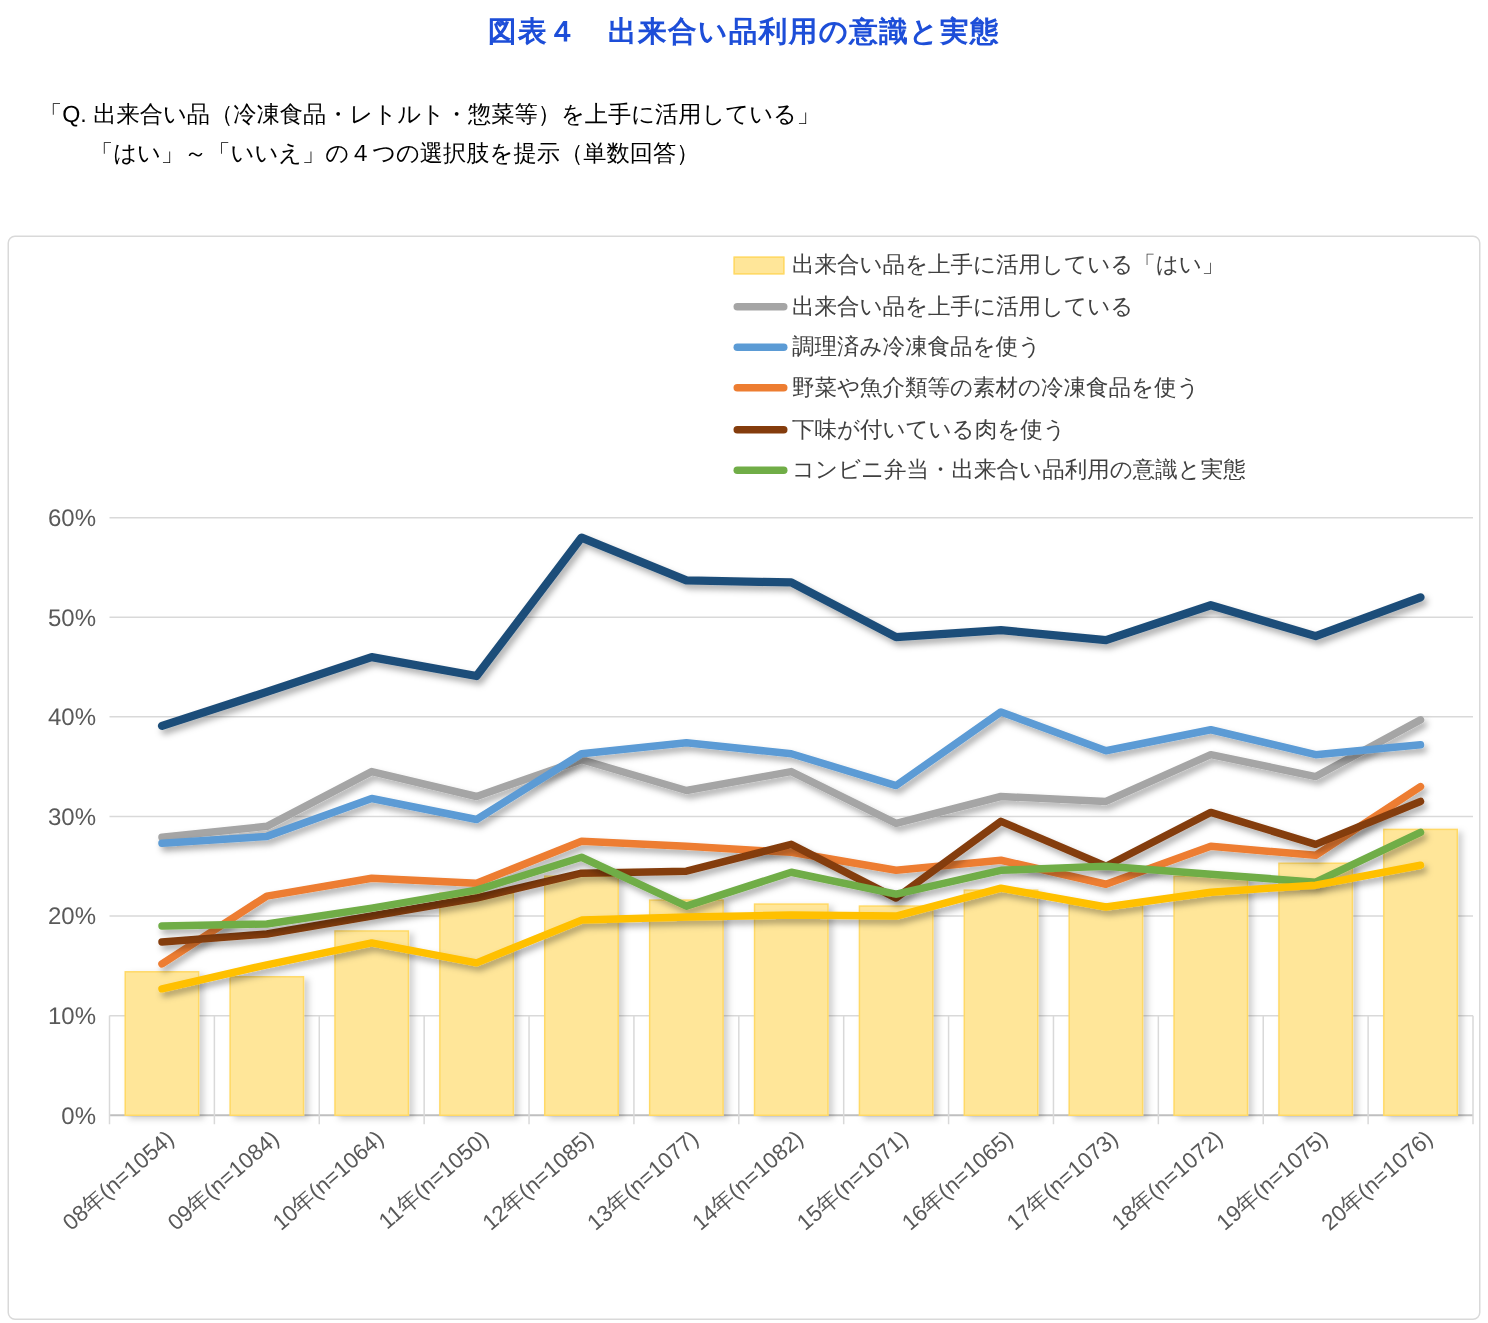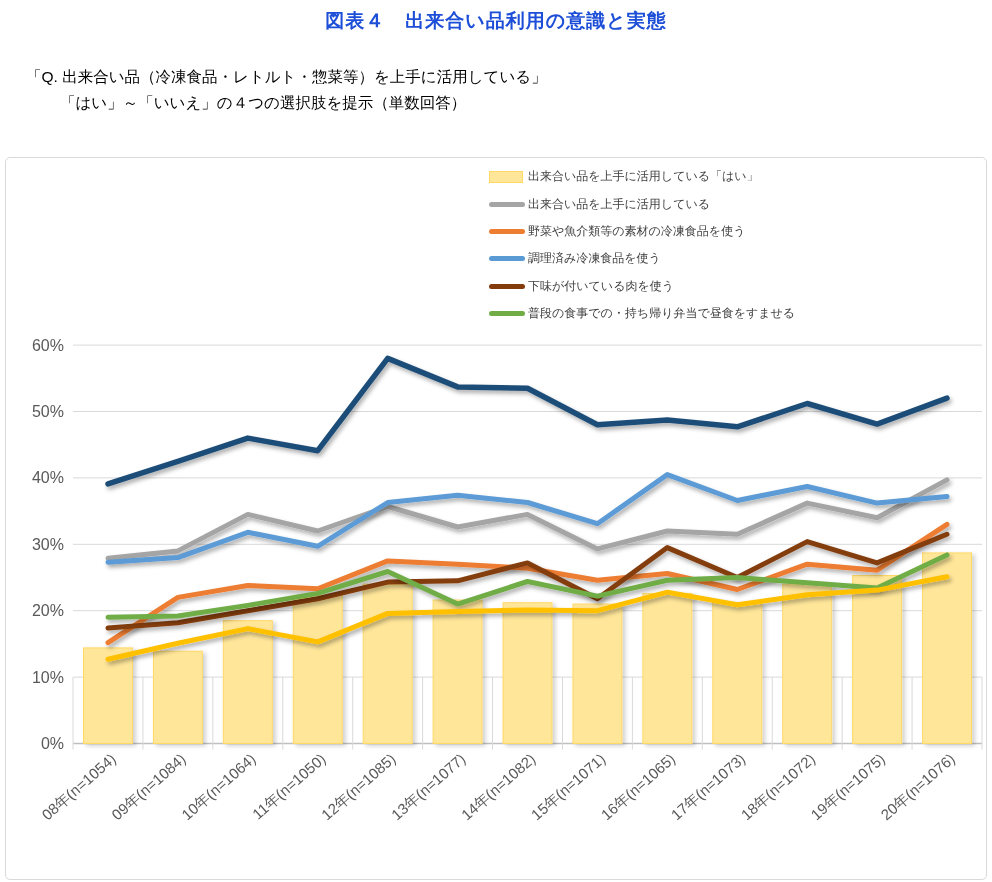--- a/index.html
+++ b/index.html
@@ -32,21 +32,21 @@
     display:flex;align-items:center;height:27.4px;white-space:nowrap;
   }
   .legend-row .swatch-line{
     width:36px;height:5px;border-radius:3px;margin-right:3px;flex:0 0 auto;
   }
   .legend-row .swatch-bar{
     width:34px;height:12px;margin-right:5px;flex:0 0 auto;
     border:1px solid #ffd966;box-sizing:border-box;
   }
   .legend-row .legend-label{
-    font-size:12px;color:#404040;font-family:Liberation Mono, monospace;
+    font-size:15px;color:#404040;font-family:Liberation Mono, monospace;
   }
   svg text{font-family:"Liberation Sans","DejaVu Sans",sans-serif;}
 </style>
 </head>
 <body>
 
 <div class="page-title">図表４　出来合い品利用の意識と実態</div>
 
 <div class="notes">
   <div class="note-line indent-0">「Q. 出来合い品（冷凍食品・レトルト・惣菜等）を上手に活用している」</div>
@@ -57,34 +57,34 @@
   <div class="legend" id="legend">
       <div class="legend-row">
         <span class="swatch-bar" style="background: rgb(255, 230, 153); border-color: rgb(255, 217, 102);"></span>
         <span class="legend-label">出来合い品を上手に活用している「はい」</span>
       </div>
       <div class="legend-row">
         <span class="swatch-line" style="background: rgb(165, 165, 165);"></span>
         <span class="legend-label">出来合い品を上手に活用している</span>
       </div>
       <div class="legend-row">
+        <span class="swatch-line" style="background: rgb(91, 155, 213);"></span>
+        <span class="legend-label">調理済み冷凍食品を使う</span>
+      </div>
+      <div class="legend-row">
         <span class="swatch-line" style="background: rgb(237, 125, 49);"></span>
         <span class="legend-label">野菜や魚介類等の素材の冷凍食品を使う</span>
-      </div>
-      <div class="legend-row">
-        <span class="swatch-line" style="background: rgb(91, 155, 213);"></span>
-        <span class="legend-label">調理済み冷凍食品を使う</span>
       </div>
       <div class="legend-row">
         <span class="swatch-line" style="background: rgb(132, 60, 12);"></span>
         <span class="legend-label">下味が付いている肉を使う</span>
       </div>
       <div class="legend-row">
         <span class="swatch-line" style="background: rgb(112, 173, 71);"></span>
-        <span class="legend-label">普段の食事での・持ち帰り弁当で昼食をすませる</span>
+        <span class="legend-label">コンビニ弁当・出来合い品利用の意識と実態</span>
       </div>
     </div>
   <svg id="plot" width="978" height="719" viewBox="0 0 978 719">
     <defs>
       <filter id="lineShadow" x="-20%" y="-40%" width="140%" height="200%">
         <feDropShadow dx="2" dy="3" stdDeviation="2" flood-color="#000000" flood-opacity="0.32"></feDropShadow>
       </filter>
       <filter id="barShadow" x="-20%" y="-20%" width="150%" height="150%">
         <feDropShadow dx="3" dy="2" stdDeviation="2" flood-color="#000000" flood-opacity="0.18"></feDropShadow>
       </filter>

